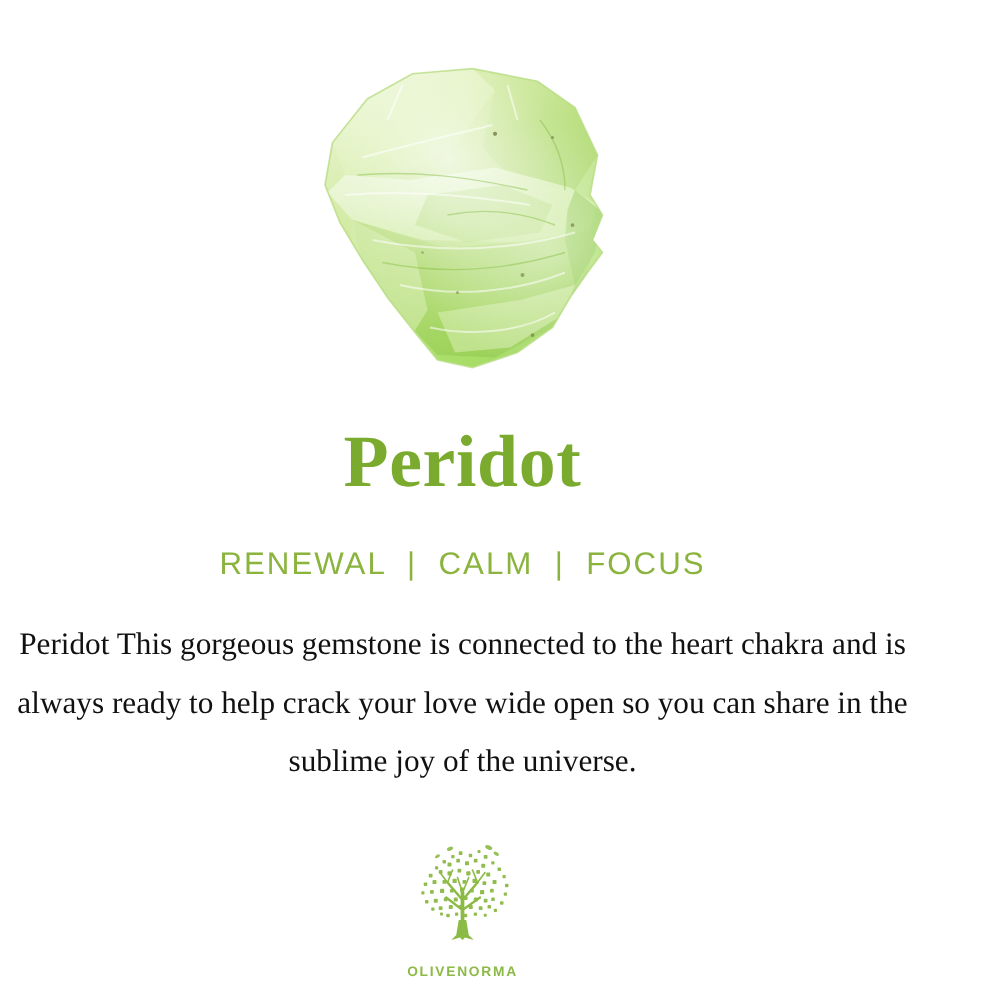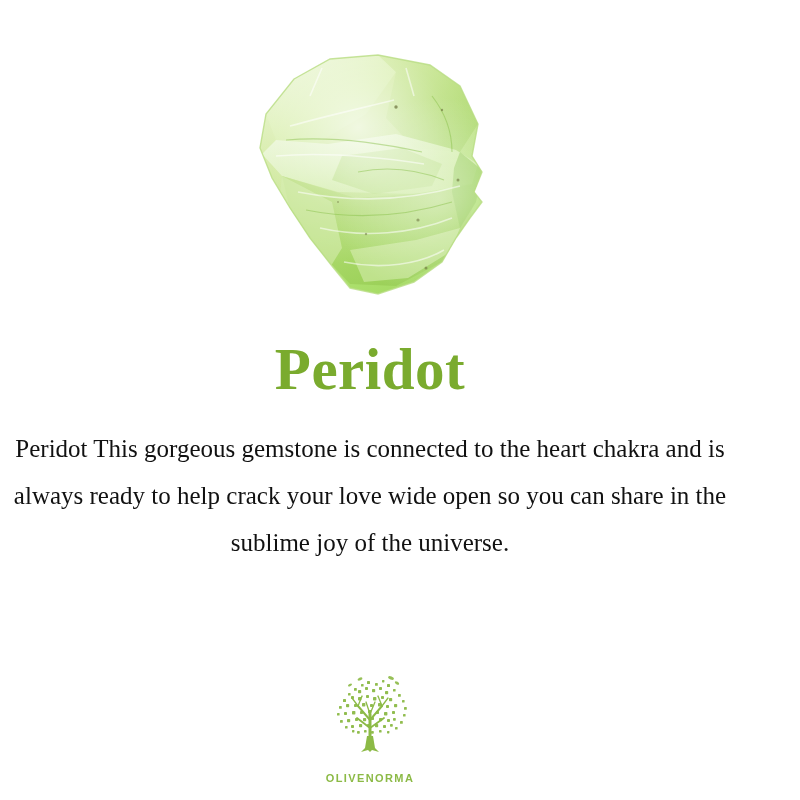--- a/index.html
+++ b/index.html
@@ -209,20 +209,21 @@
         <path d="M48,27 L84,7 L132,3 L184,13 L214,34 L232,72 L226,104
                  L236,120 L228,140 L236,150 L224,166 L210,186 L196,210
                  L168,230 L132,242 L104,236 L86,214 L64,186 L44,156
                  L26,126 L14,96 L20,62 Z" fill="none" stroke="#b9dd85" stroke-width="1.4" stroke-opacity="0.8"></path>
       </svg>
     </div>
   </div>
 
   <h1 class="title">Peridot</h1>
 
+  <div class="tagline">RENEWAL  |  CALM  |  FOCUS</div>
 
   <p class="description">Peridot This gorgeous gemstone is connected to the heart chakra and is always ready to help crack your love wide open so you can share in the sublime joy of the universe.</p>
 
   <div class="logo">
     <svg class="logo-tree" viewBox="0 0 92 80">
       <g fill="#8cba46">
 
         <g opacity="0.95">
           <rect x="43" y="5" width="3" height="3" rx="0.6"></rect>
           <rect x="37" y="8" width="2.6" height="2.6" rx="0.6"></rect>

